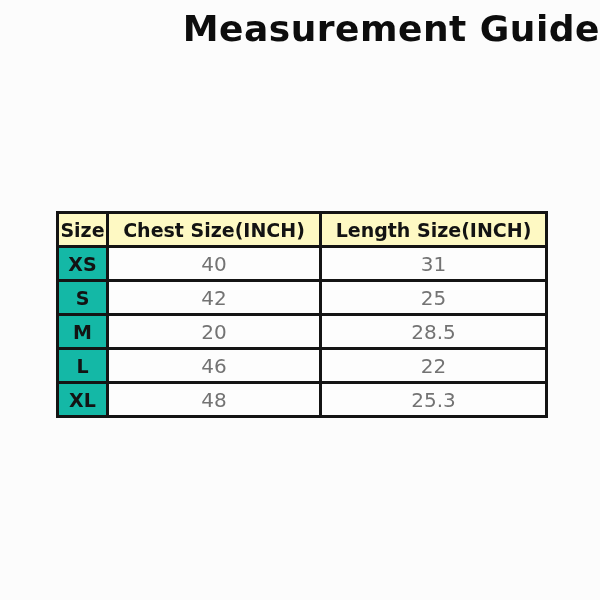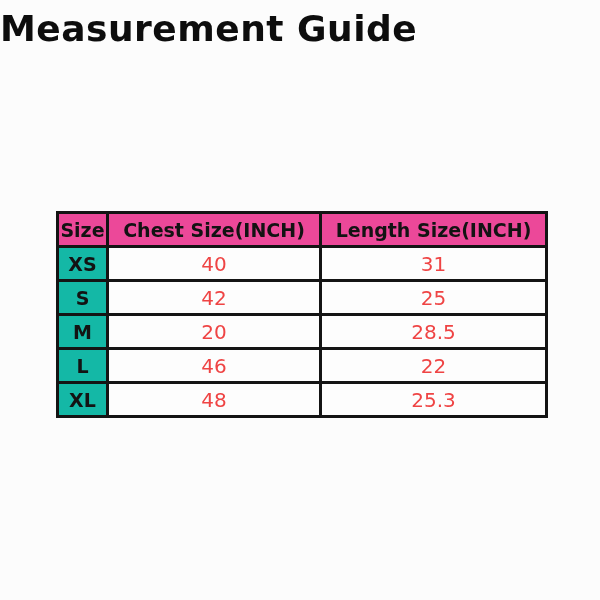--- a/index.html
+++ b/index.html
@@ -13,21 +13,21 @@
     font-family: "DejaVu Sans", "Liberation Sans", sans-serif;
     color: #111111;
     position: relative;
     overflow: hidden;
   }
   .page-title {
     position: absolute;
     top: 8px;
     left: 0;
     width: 600px;
-    text-align: left;
+    text-align: right;
     font-size: 36px;
     font-weight: bold;
     letter-spacing: 0.5px;
     color: #0d0d0d;
   }
   .table-wrap {
     position: absolute;
     top: 211px;
     left: 56px;
   }
@@ -40,36 +40,36 @@
   table.size-table td {
     border: 3px solid #141414;
     height: 31px;
     padding: 0;
     text-align: center;
     vertical-align: middle;
     overflow: hidden;
     white-space: nowrap;
   }
   table.size-table thead th {
-    background: #ec4899;
+    background: #fef9c3;
     font-weight: bold;
     font-size: 19px;
     color: #131313;
   }
   table.size-table tbody th.size-cell {
     background: #14b8a6;
     font-weight: bold;
     font-size: 19px;
     color: #131313;
   }
   table.size-table tbody td {
     background: #fdfdfd;
     font-weight: normal;
     font-size: 20px;
-    color: #ef4444;
+    color: #737373;
   }
   col.col-size   { width: 50px; }
   col.col-chest  { width: 213px; }
   col.col-length { width: 226px; }
 </style>
 </head>
 <body>
 
 <div class="page-title">Measurement Guide</div>
 

